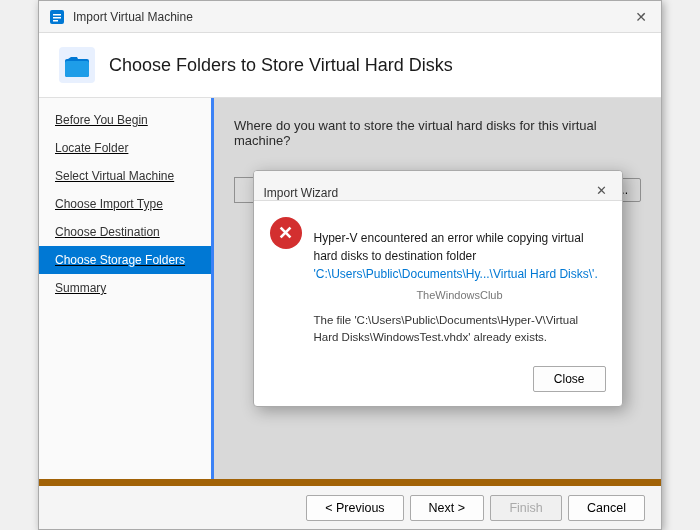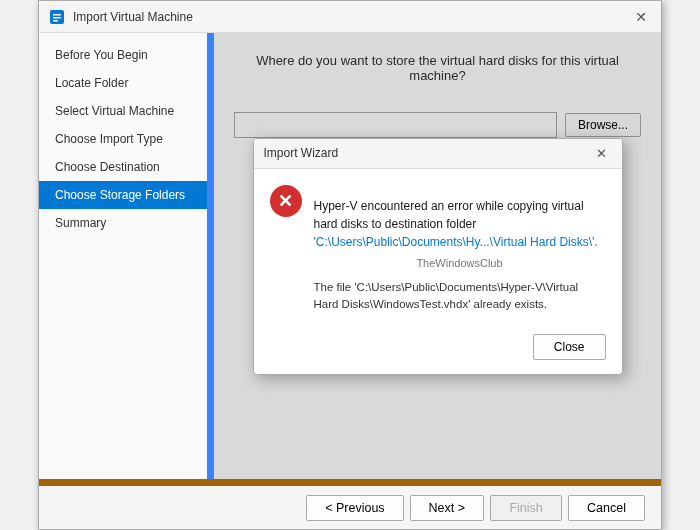--- a/index.html
+++ b/index.html
@@ -87,22 +87,23 @@
 
     .content {
       display: flex;
       flex: 1;
       overflow: hidden;
     }
 
     .sidebar {
       width: 175px;
       background: #fafafa;
-      border-right: 7px solid #3b82f6;
+      border-right: 3px solid #3b82f6;
       padding: 8px 0;
+      text-decoration: underline;
     }
 
     .sidebar-item {
       padding: 7px 16px;
       font-size: 12px;
       color: #333;
       cursor: pointer;
     }
 
     .sidebar-item.active {
@@ -114,21 +115,20 @@
       flex: 1;
       padding: 20px;
       position: relative;
       background: #fff;
     }
 
     .main-question {
       font-size: 13px;
       color: #333;
       margin-bottom: 29px;
-      text-align: center;
     }
 
     .input-row {
       display: flex;
       align-items: center;
       gap: 8px;
     }
 
     .path-input {
       flex: 1;
@@ -167,21 +167,21 @@
       min-height: 180px;
       border-radius: 4px;
       overflow: hidden;
     }
 
     .modal-titlebar {
       background: #f5f5f5;
       border-bottom: 1px solid #ddd;
       height: 30px;
       display: flex;
-      align-items: center;
+      align-items: flex-end;
       padding: 0 10px;
     }
 
     .modal-title-text {
       flex: 1;
       font-size: 12px;
       color: #333;
     }
 
     .modal-close-btn {
@@ -285,20 +285,30 @@
         <rect x="1" y="1" width="14" height="14" rx="2" fill="#0078d4"></rect>
         <rect x="4" y="5" width="8" height="1.5" fill="white"></rect>
         <rect x="4" y="8" width="8" height="1.5" fill="white"></rect>
         <rect x="4" y="11" width="5" height="1.5" fill="white"></rect>
       </svg>
     </div>
     <span class="title-bar-text">Import Virtual Machine</span>
     <div class="title-bar-close">✕</div>
   </div>
 
+  <div class="header">
+    <div class="header-icon">
+      <svg width="28" height="28" viewBox="0 0 28 28">
+        <rect x="2" y="8" width="24" height="18" rx="2" fill="#0078d4"></rect>
+        <rect x="2" y="10" width="24" height="16" rx="2" fill="#1e9de8"></rect>
+        <path d="M2 10 L8 6 L14 6 L16 10 Z" fill="#0078d4"></path>
+      </svg>
+    </div>
+    <span class="header-title">Choose Folders to Store Virtual Hard Disks</span>
+  </div>
 
   <div class="content">
 
     <div class="sidebar">
       <div class="sidebar-item">Before You Begin</div>
       <div class="sidebar-item">Locate Folder</div>
       <div class="sidebar-item">Select Virtual Machine</div>
       <div class="sidebar-item">Choose Import Type</div>
       <div class="sidebar-item">Choose Destination</div>
       <div class="sidebar-item active">Choose Storage Folders</div>

